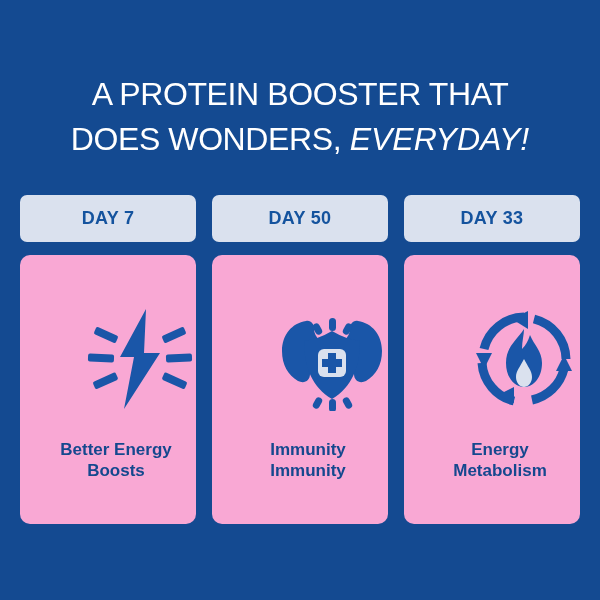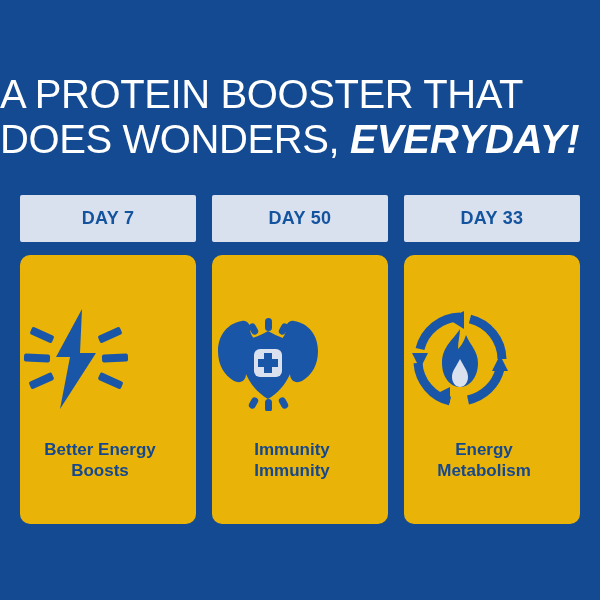--- a/index.html
+++ b/index.html
@@ -20,33 +20,33 @@
     background: #144a91;
     box-sizing: border-box;
   }
 
   
   .headline {
     position: absolute;
     top: 72px;
     left: 0;
     width: 600px;
-    text-align: left;
+    text-align: center;
     color: #ffffff;
-    font-size: 40px;
+    font-size: 32px;
     line-height: 45px;
     font-weight: 400;
     letter-spacing: -0.4px;
     white-space: nowrap;
   }
   .headline-line {
     display: block;
   }
   .headline .emph {
-    font-weight: 700;
+    font-weight: 400;
     font-style: italic;
     letter-spacing: 0px;
   }
 
   
   .columns {
     position: absolute;
     top: 195px;
     left: 20px;
     width: 560px;
@@ -55,38 +55,38 @@
   }
   .column {
     width: 176px;
     display: flex;
     flex-direction: column;
   }
 
   .day-pill {
     height: 47px;
     background: #dae1ee;
-    border-radius: 2px;
+    border-radius: 7px;
     display: flex;
     align-items: center;
     justify-content: center;
     color: #14539e;
     font-size: 18px;
     font-weight: 700;
     letter-spacing: 0.3px;
   }
 
   .benefit-card {
     margin-top: 13px;
     height: 269px;
-    background: #eab308;
+    background: #f9a8d4;
     border-radius: 10px;
     display: flex;
     flex-direction: column;
-    align-items: flex-start;
+    align-items: flex-end;
     box-sizing: border-box;
     padding-top: 48px;
   }
   .icon-wrap {
     width: 112px;
     height: 112px;
     display: flex;
     align-items: center;
     justify-content: center;
   }

